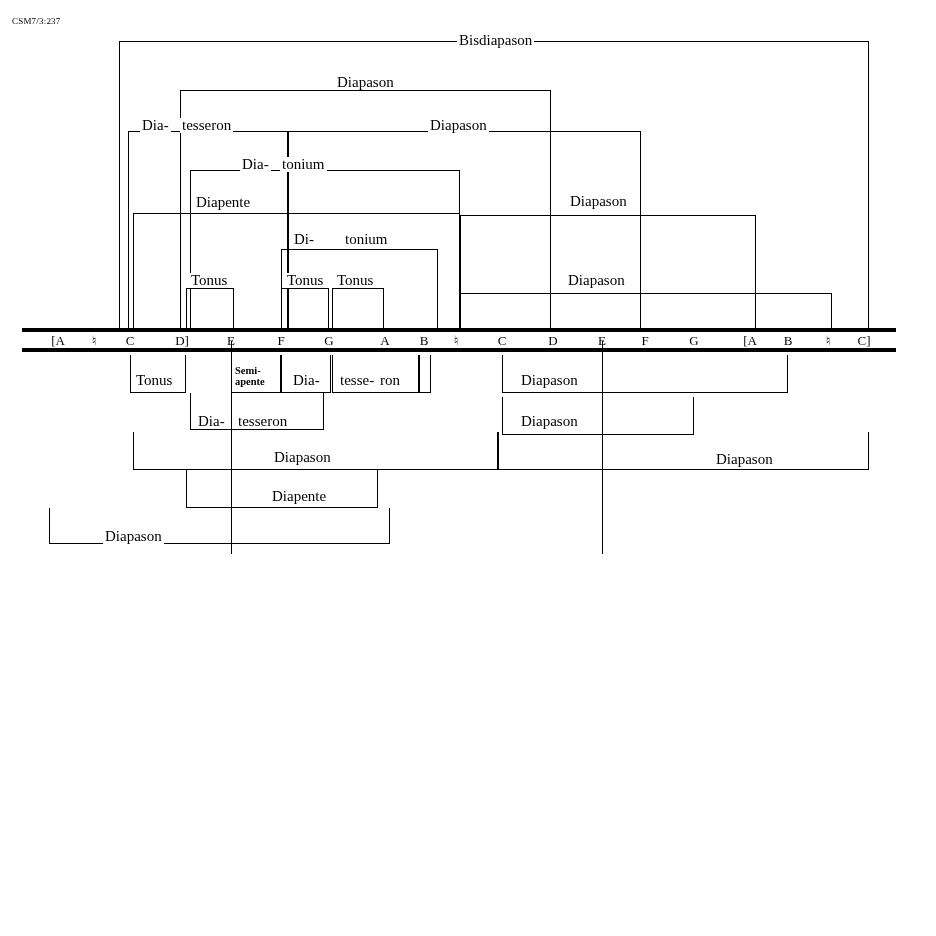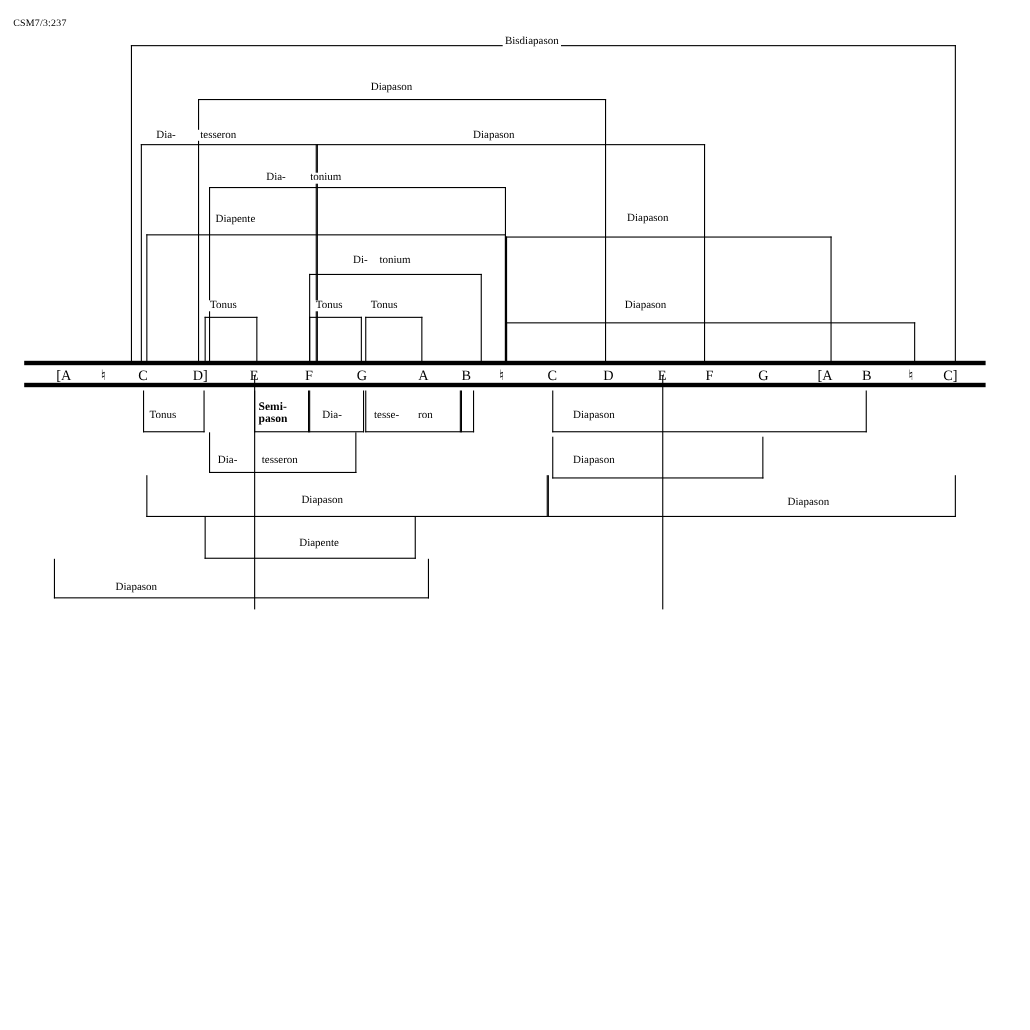--- a/index.html
+++ b/index.html
@@ -38,21 +38,21 @@
   .br {
     position: absolute;
     box-sizing: border-box;
     border: 1px solid #000;
   }
   .br.up { border-bottom: none; }
   .br.down { border-top: none; }
   .br-label {
     position: absolute;
     white-space: nowrap;
-    font-size: 10px;
+    font-size: 15px;
     line-height: 1;
     background: #fff;
     padding: 0 2px;
   }
   .br-label.bold { font-weight: bold; font-size: 10.5px; }
   .note {
     position: absolute;
     font-size: 13px;
     line-height: 1;
     text-align: center;
@@ -106,37 +106,37 @@
       <div class="br up" style="left: 288px; top: 131px; width: 353px; height: 200px;"></div>
       <div class="br-label" style="left: 428px; top: 118px;">Diapason</div>
       <div class="br up" style="left: 190px; top: 170px; width: 270px; height: 161px;"></div>
       <div class="br-label" style="left: 240px; top: 157px;">Dia-</div>
       <div class="br-label" style="left: 280px; top: 157px;">tonium</div>
       <div class="br up" style="left: 460px; top: 215px; width: 296px; height: 116px;"></div>
       <div class="br-label" style="left: 568px; top: 194px;">Diapason</div>
       <div class="br up" style="left: 133px; top: 213px; width: 327px; height: 118px;"></div>
       <div class="br-label" style="left: 194px; top: 195px;">Diapente</div>
       <div class="br up" style="left: 281px; top: 249px; width: 157px; height: 82px;"></div>
-      <div class="br-label" style="left: 319px; top: 232px;">Di-</div>
+      <div class="br-label" style="left: 292px; top: 232px;">Di-</div>
       <div class="br-label" style="left: 343px; top: 232px;">tonium</div>
       <div class="br up" style="left: 460px; top: 293px; width: 372px; height: 38px;"></div>
       <div class="br-label" style="left: 566px; top: 273px;">Diapason</div>
       <div class="br up" style="left: 186px; top: 288px; width: 48px; height: 43px;"></div>
       <div class="br-label" style="left: 189px; top: 273px;">Tonus</div>
       <div class="br up" style="left: 281px; top: 288px; width: 48px; height: 43px;"></div>
       <div class="br-label" style="left: 285px; top: 273px;">Tonus</div>
       <div class="br up" style="left: 332px; top: 288px; width: 52px; height: 43px;"></div>
       <div class="br-label" style="left: 335px; top: 273px;">Tonus</div>
     </div>
   <div id="below-layer">
       <div class="br down" style="left: 130px; top: 355px; width: 56px; height: 38px;"></div>
       <div class="br-label" style="left: 134px; top: 373px;">Tonus</div>
       <div class="br down" style="left: 231px; top: 355px; width: 50px; height: 38px;"></div>
       <div class="br-label bold" style="left: 233px; top: 366px;">Semi-</div>
-      <div class="br-label bold" style="left: 233px; top: 377px;">pason</div>
+      <div class="br-label bold" style="left: 233px; top: 377px;">apente</div>
       <div class="br down" style="left: 190px; top: 393px; width: 134px; height: 37px;"></div>
       <div class="br-label" style="left: 196px; top: 414px;">Dia-</div>
       <div class="br-label" style="left: 236px; top: 414px;">tesseron</div>
       <div class="br down" style="left: 281px; top: 355px; width: 50px; height: 38px;"></div>
       <div class="br-label" style="left: 291px; top: 373px;">Dia-</div>
       <div class="br down" style="left: 332px; top: 355px; width: 87px; height: 38px;"></div>
       <div class="br-label" style="left: 338px; top: 373px;">tesse-</div>
       <div class="br-label" style="left: 378px; top: 373px;">ron</div>
       <div class="br down" style="left: 419px; top: 355px; width: 12px; height: 38px;"></div>
       <div class="br down" style="left: 502px; top: 355px; width: 286px; height: 38px;"></div>

